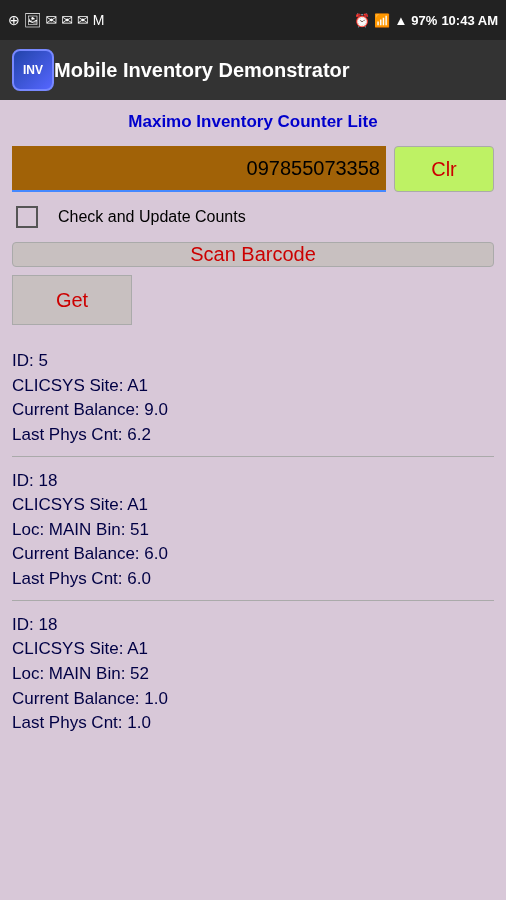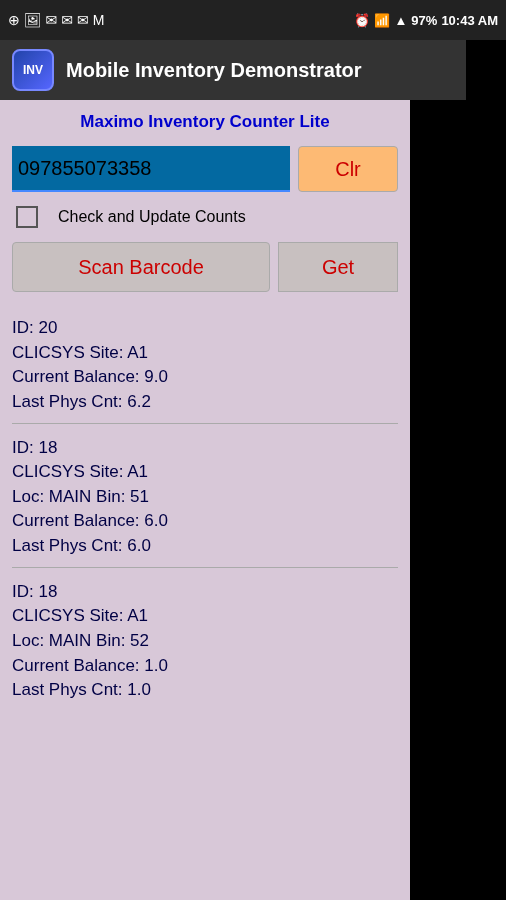--- a/index.html
+++ b/index.html
@@ -42,27 +42,27 @@
       font-weight: bold;
     }
 
     .status-icon {
       font-size: 14px;
       color: #fff;
     }
 
     
     .app-header {
-      width: 466px;
+      width: 506px;
       height: 60px;
       background: #333;
       display: flex;
       align-items: center;
       padding: 0 12px;
-      gap: 12px;
+      gap: 0;
     }
 
     .app-logo {
       width: 42px;
       height: 42px;
       background: linear-gradient(135deg, #2244aa, #5566ff);
       border-radius: 8px;
       display: flex;
       align-items: center;
       justify-content: center;
@@ -73,21 +73,21 @@
     }
 
     .app-title {
       color: #fff;
       font-size: 20px;
       font-weight: bold;
     }
 
     
     .main-content {
-      width: 410px;
+      width: 506px;
       background: #d8c8d8;
       min-height: calc(900px - 100px);
       padding: 12px;
     }
 
     
     .subtitle {
       text-align: center;
       color: #0000cc;
       font-weight: bold;
@@ -99,33 +99,34 @@
     .input-row {
       display: flex;
       align-items: center;
       gap: 8px;
       margin-bottom: 14px;
     }
 
     .barcode-input {
       flex: 1;
       height: 46px;
-      background: #0369a1;
+      background: #a16207;
       border: none;
       border-bottom: 2px solid #4488ff;
       font-size: 20px;
       color: #000;
       padding: 4px 6px;
       outline: none;
+      text-align: right;
     }
 
     .clr-button {
       width: 100px;
       height: 46px;
-      background: #fdba74;
+      background: #bef264;
       border: 1px solid #aaa;
       border-radius: 4px;
       color: #cc0000;
       font-size: 20px;
       cursor: pointer;
     }
 
     
     .check-row {
       display: flex;
@@ -149,20 +150,21 @@
     .check-label {
       font-size: 16px;
       color: #000;
     }
 
     
     .button-row {
       display: flex;
       gap: 8px;
       margin-bottom: 16px;
+      flex-direction: column;
     }
 
     .scan-button {
       flex: 1;
       height: 50px;
       background: #c8c0c0;
       border: 1px solid #aaa;
       border-radius: 4px;
       color: #cc0000;
       font-size: 20px;
@@ -244,21 +246,21 @@
     <span class="check-label">Check and Update Counts</span>
   </div>
 
   <div class="button-row">
     <button class="scan-button">Scan Barcode</button>
     <button class="get-button">Get</button>
   </div>
 
   <div class="results-container" id="results-container">
   <div class="result-item">
-      <div class="result-line">ID: 20</div>
+      <div class="result-line">ID: 5</div>
       <div class="result-line">CLICSYS Site: A1</div>
       <div class="result-line">Current Balance: 9.0</div>
       <div class="result-line">Last Phys Cnt: 6.2</div>
     </div>
       <div class="result-item">
       <div class="result-line">ID: 18</div>
       <div class="result-line">CLICSYS Site: A1</div>
       <div class="result-line">Loc: MAIN Bin: 51</div>
       <div class="result-line">Current Balance: 6.0</div>
       <div class="result-line">Last Phys Cnt: 6.0</div>

